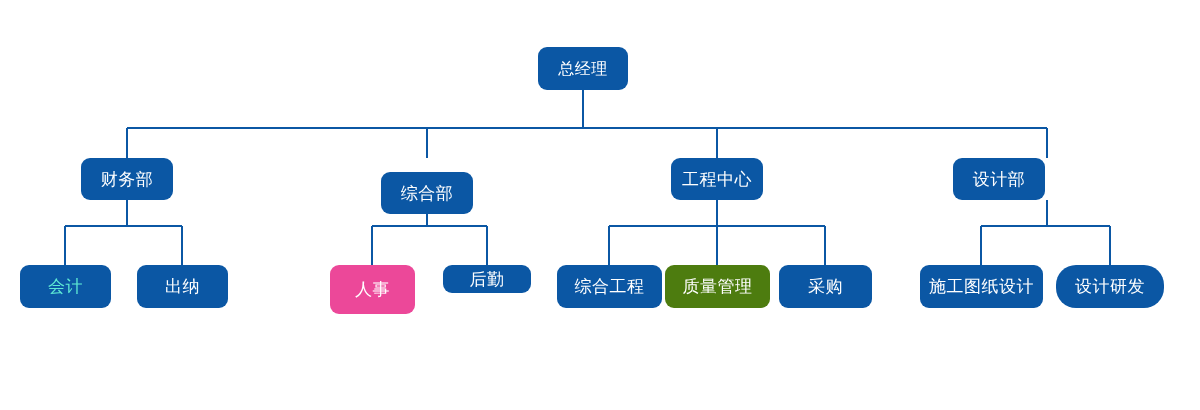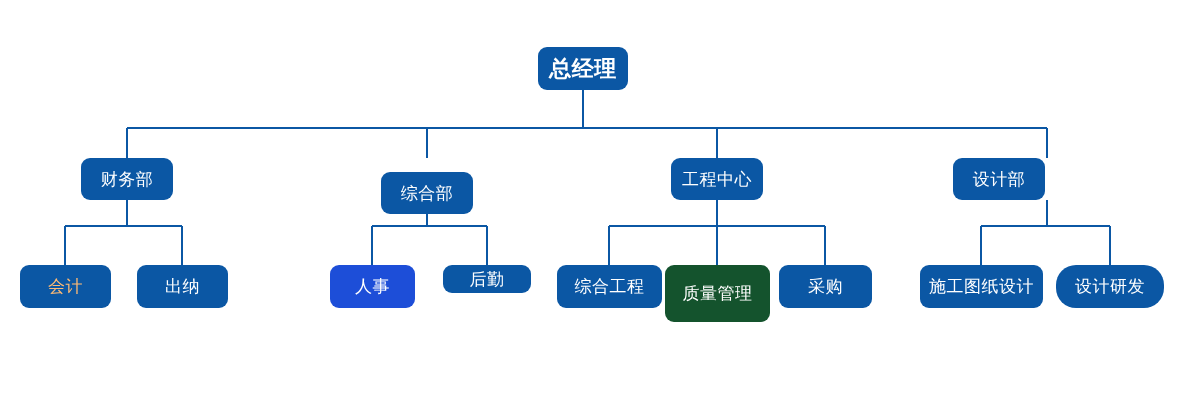--- a/index.html
+++ b/index.html
@@ -39,21 +39,21 @@
     text-align: center;
     line-height: 1;
     white-space: nowrap;
     letter-spacing: 0.5px;
     z-index: 2;
   }
   .node-label {
     display: block;
     pointer-events: none;
   }
-  .level-1 { font-size: 22px; font-weight: bold; }
+  .level-1 { font-size: 16px; }
   .level-2 { font-size: 17px; }
   .level-3 { font-size: 17px; }
 </style>
 </head>
 <body>
 
 <div id="org-chart">
 
   <svg id="connector-layer" width="1200" height="410" viewBox="0 0 1200 410" aria-hidden="true">
       <line x1="583" y1="90" x2="583" y2="128" stroke="#0B57A4" stroke-width="2" shape-rendering="crispEdges"></line>
@@ -91,36 +91,36 @@
   <div class="node level-2" style="left: 381px; top: 172px; width: 92px; height: 42px; background: rgb(11, 87, 164); color: rgb(255, 255, 255); border-radius: 9px;">
     <span class="node-label">综合部</span>
   </div>
   <div class="node level-2" style="left: 671px; top: 158px; width: 92px; height: 42px; background: rgb(11, 87, 164); color: rgb(255, 255, 255); border-radius: 9px;">
     <span class="node-label">工程中心</span>
   </div>
   <div class="node level-2" style="left: 953px; top: 158px; width: 92px; height: 42px; background: rgb(11, 87, 164); color: rgb(255, 255, 255); border-radius: 9px;">
     <span class="node-label">设计部</span>
   </div>
 
-  <div class="node level-3" style="left: 20px; top: 265px; width: 91px; height: 43px; background: rgb(11, 87, 164); color: #fdba74; border-radius: 9px;">
+  <div class="node level-3" style="left: 20px; top: 265px; width: 91px; height: 43px; background: rgb(11, 87, 164); color: #5eead4; border-radius: 9px;">
     <span class="node-label">会计</span>
   </div>
   <div class="node level-3" style="left: 137px; top: 265px; width: 91px; height: 43px; background: rgb(11, 87, 164); color: rgb(255, 255, 255); border-radius: 9px;">
     <span class="node-label">出纳</span>
   </div>
-  <div class="node level-3" style="left: 330px; top: 265px; width: 85px; height: 43px; background: #1d4ed8; color: rgb(255, 255, 255); border-radius: 9px;">
+  <div class="node level-3" style="left: 330px; top: 265px; width: 85px; height: 49px; background: #ec4899; color: rgb(255, 255, 255); border-radius: 9px;">
     <span class="node-label">人事</span>
   </div>
   <div class="node level-3" style="left: 443px; top: 265px; width: 88px; height: 28px; background: rgb(11, 87, 164); color: rgb(255, 255, 255); border-radius: 9px;">
     <span class="node-label">后勤</span>
   </div>
   <div class="node level-3" style="left: 557px; top: 265px; width: 105px; height: 43px; background: rgb(11, 87, 164); color: rgb(255, 255, 255); border-radius: 9px;">
     <span class="node-label">综合工程</span>
   </div>
-  <div class="node level-3" style="left: 665px; top: 265px; width: 105px; height: 57px; background: #14532d; color: rgb(255, 255, 255); border-radius: 9px;">
+  <div class="node level-3" style="left: 665px; top: 265px; width: 105px; height: 43px; background: #4d7c0f; color: rgb(255, 255, 255); border-radius: 9px;">
     <span class="node-label">质量管理</span>
   </div>
   <div class="node level-3" style="left: 779px; top: 265px; width: 93px; height: 43px; background: rgb(11, 87, 164); color: rgb(255, 255, 255); border-radius: 9px;">
     <span class="node-label">采购</span>
   </div>
   <div class="node level-3" style="left: 920px; top: 265px; width: 123px; height: 43px; background: rgb(11, 87, 164); color: rgb(255, 255, 255); border-radius: 9px;">
     <span class="node-label">施工图纸设计</span>
   </div>
   <div class="node level-3" style="left: 1056px; top: 265px; width: 108px; height: 43px; background: rgb(11, 87, 164); color: rgb(255, 255, 255); border-radius: 20px;">
     <span class="node-label">设计研发</span>

